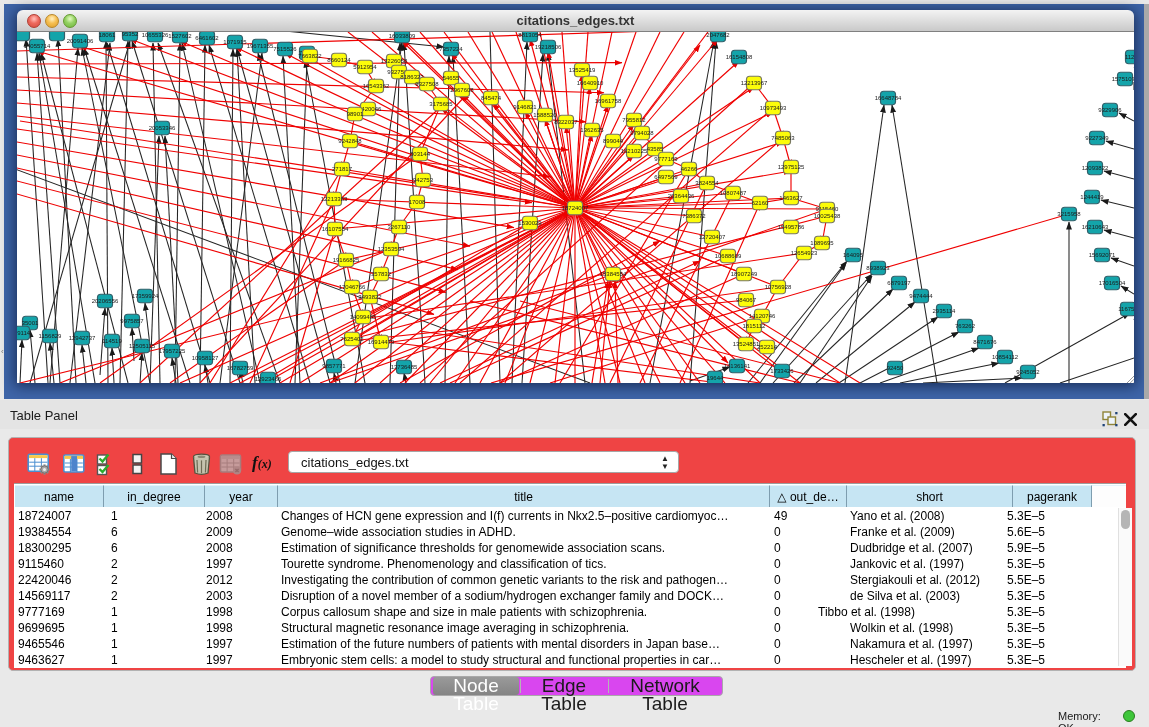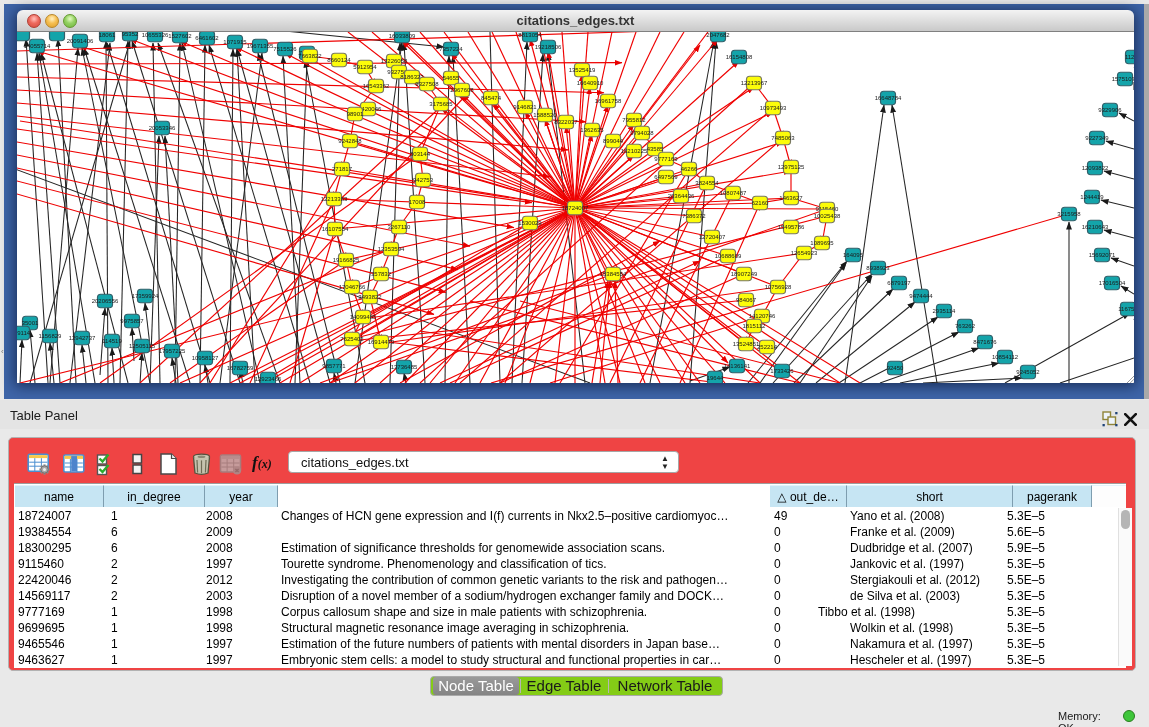--- a/index.html
+++ b/index.html
@@ -38,22 +38,22 @@
 
 #thead{position:absolute;left:5px;top:45px;width:1112px;height:24px;background:#fff;border-top:1px solid #9d9d9d;}
 .hc{position:absolute;top:1px;height:22px;background:#c6e5f3;border-right:1px solid #7e9daf;border-top:1px solid #e2f2fa;
  box-sizing:border-box;text-align:center;font-size:12px;color:#000;line-height:22px;}
 #tbody{position:absolute;left:5px;top:70px;width:1112px;height:160px;background:#fff;font-size:12px;color:#000;}
 .row{position:absolute;left:0;width:1112px;height:16px;line-height:16px;white-space:nowrap;}
 .c{position:absolute;overflow:hidden;}
 #vscroll{position:absolute;left:1109px;top:70px;width:13px;height:158px;background:#fafafa;border-left:1px solid #e0e0e0;}
 #vthumb{position:absolute;left:2px;top:2px;width:9px;height:19px;background:#b5b5b5;border-radius:5px;}
 
-#tabs{position:absolute;left:430px;top:676px;width:293px;height:20px;background:#84cc16;
- border:1px solid #a9a9a9;border-radius:4px;box-sizing:border-box;font-size:15px;color:#1a1a1a;}
+#tabs{position:absolute;left:430px;top:676px;width:293px;height:20px;background:#d946ef;
+ border:1px solid #a9a9a9;border-radius:4px;box-sizing:border-box;font-size:19px;color:#1a1a1a;}
 #tabs .seg{position:absolute;top:0;height:18px;line-height:18px;text-align:center;}
 #tabs .sel{background:linear-gradient(#9a9a9a,#848484);color:#fff;border-radius:3px;margin:0;}
 #tabs .div{position:absolute;top:2px;width:1px;height:14px;background:#b5b5b5;}
 #memory{position:absolute;left:1058px;top:710px;font-size:11px;color:#1a1a1a;}
 #memdot{position:absolute;left:1123px;top:710px;width:12px;height:12px;border-radius:50%;
  background:#3ec63a;border:1px solid #2a7d20;box-sizing:border-box;}
 </style></head>
 <body>
 <div id="root">
 <div id="netpanel">
@@ -713,39 +713,41 @@
       </svg>
       <div class="tbi" style="left:243px;top:15px;font-family:'Liberation Serif',serif;font-style:italic;font-weight:bold;font-size:17px;color:#111;"><i>f</i><span style="font-size:12px;">(x)</span></div>
   <div id="combo">
         <span class="ct">citations_edges.txt</span>
         <span class="ar">▲<br>▼</span>
       </div>
   <div id="thead">
         <div class="hc" style="left:1px;width:89px;">name</div>
 <div class="hc" style="left:90px;width:101px;">in_degree</div>
 <div class="hc" style="left:191px;width:73px;">year</div>
+<div class="hc" style="left:264px;width:492px;">title</div>
 <div class="hc" style="left:756px;width:77px;">△ out_de…</div>
 <div class="hc" style="left:833px;width:166px;">short</div>
 <div class="hc" style="left:999px;width:79px;">pagerank</div>
 <div class="hc" style="left:1078px;width:34px;background:#fdfdfd;border-right:none;"></div>
       </div>
   <div id="tbody">
         <div class="row" style="top:0px;">
           <span class="c" style="left:4px;width:85px;">18724007</span>
           <span class="c" style="left:97px;width:90px;">1</span>
           <span class="c" style="left:192px;width:70px;">2008</span>
           <span class="c" style="left:267px;width:488px;">Changes of HCN gene expression and I(f) currents in Nkx2.5–positive cardiomyoc…</span>
           <span class="c" style="left:760px;width:70px;">49</span>
           <span class="c" style="left:836px;width:166px;">Yano et al. (2008)</span>
           <span class="c" style="left:993px;width:88px;">5.3E–5</span>
         </div>
 <div class="row" style="top:16px;">
           <span class="c" style="left:4px;width:85px;">19384554</span>
           <span class="c" style="left:97px;width:90px;">6</span>
           <span class="c" style="left:192px;width:70px;">2009</span>
+          <span class="c" style="left:267px;width:488px;">Genome–wide association studies in ADHD.</span>
           <span class="c" style="left:760px;width:70px;">0</span>
           <span class="c" style="left:836px;width:166px;">Franke et al. (2009)</span>
           <span class="c" style="left:993px;width:88px;">5.6E–5</span>
         </div>
 <div class="row" style="top:32px;padding-left:18px;">
           <span class="c" style="left:4px;width:85px;">18300295</span>
           <span class="c" style="left:97px;width:90px;">6</span>
           <span class="c" style="left:192px;width:70px;">2008</span>
           <span class="c" style="left:267px;width:488px;">Estimation of significance thresholds for genomewide association scans.</span>
           <span class="c" style="left:760px;width:70px;">0</span>

